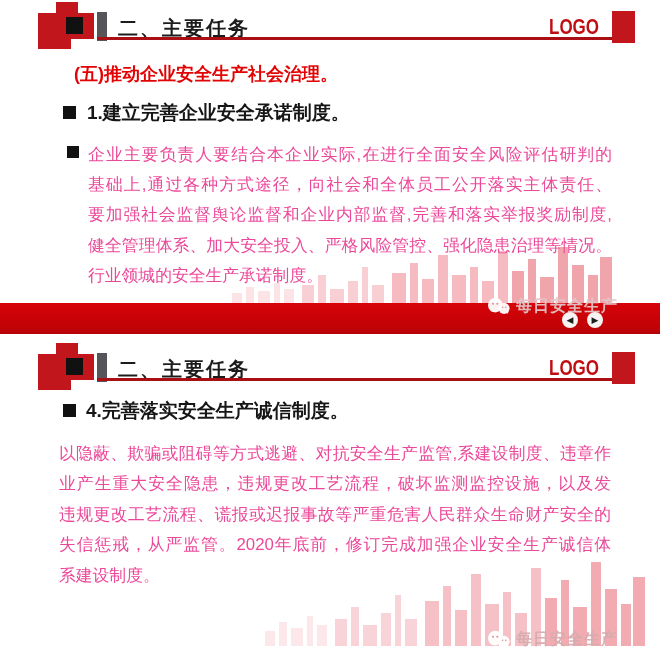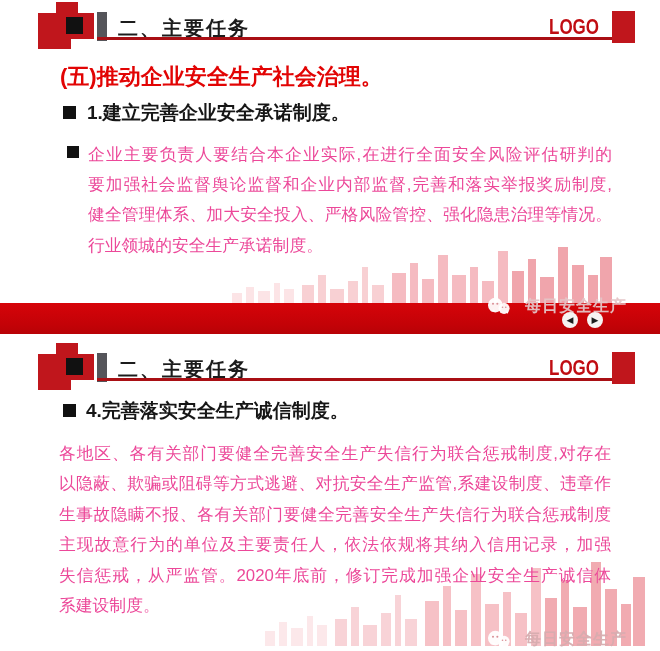--- a/index.html
+++ b/index.html
@@ -24,21 +24,21 @@
   }
   .header-rule { left:97px; top:37px; width:516px; height:3px; background:#a90f14; }
   .logo-text {
     left:549px; top:14px; font-size:17px; font-weight:700; color:#c00d12;
     letter-spacing:0px; transform:scaleY(1.3); transform-origin:top left; white-space:nowrap;
   }
   .logo-square { left:612px; top:11px; width:23px; height:32px; background:#c0161c; }
 
   
   .subtitle {
-    left:60px; top:62px; font-size:22px; font-weight:700; color:#e20404; white-space:nowrap;
+    left:74px; top:62px; font-size:18px; font-weight:700; color:#e20404; white-space:nowrap;
   }
   .sec-bullet { width:13px; height:13px; background:#111111; }
   .sec-heading { font-size:19px; font-weight:700; color:#161616; white-space:nowrap; }
 
   .body-para { z-index:2; }
   .body-line {
     display:block; font-size:16.8px; color:#ec4899;
     text-align:justify; text-align-last:justify;
   }
   .body-line.last { text-align-last:left; }
@@ -46,21 +46,21 @@
   .para-2 .body-line { height:30.4px; line-height:30.4px; }
   .body-bullet { width:12px; height:12px; background:#111111; z-index:2; }
 
   
   .footer-bar-1 {
     left:0; top:303px; width:660px; height:31px; z-index:1;
     background:linear-gradient(180deg,#d60409 0%,#c30207 70%,#b80206 100%);
   }
   .skyline { z-index:0; opacity:0.9; }
 
-  .watermark { display:flex; align-items:center; gap:14px; z-index:3; }
+  .watermark { display:flex; align-items:center; gap:5px; z-index:3; }
   .watermark-text {
     font-size:16px; font-weight:700; letter-spacing:1px; white-space:nowrap;
     color:rgba(228,196,198,0.95);
   }
   .nav-dot {
     width:16px; height:16px; border-radius:50%; background:#f6f3f2; z-index:3;
     display:flex; align-items:center; justify-content:center;
     font-size:9px; color:#1e1e1e; line-height:1; cursor:pointer;
   }
 </style>
@@ -82,20 +82,21 @@
     <div class="abs logo-square"></div>
 
     <div class="abs subtitle">(五)推动企业安全生产社会治理。</div>
 
     <div class="abs sec-bullet" style="left:63px; top:106px;"></div>
     <div class="abs sec-heading" style="left:87px; top:100px;">1.建立完善企业安全承诺制度。</div>
 
     <div class="abs body-bullet" style="left:67px; top:146px;"></div>
     <div class="abs body-para para-1" style="left:88px; top:140px; width:524px;">
       <span class="body-line">企业主要负责人要结合本企业实际,在进行全面安全风险评估研判的</span>
+      <span class="body-line">基础上,通过各种方式途径，向社会和全体员工公开落实主体责任、</span>
       <span class="body-line">要加强社会监督舆论监督和企业内部监督,完善和落实举报奖励制度,</span>
       <span class="body-line">健全管理体系、加大安全投入、严格风险管控、强化隐患治理等情况。</span>
       <span class="body-line last">行业领城的安全生产承诺制度。</span>
     </div>
 
     <svg class="abs skyline" style="left:232px; top:245px;" width="380" height="60" viewBox="0 0 380 60">
       <g fill="#f2a8af" opacity="0.35">
         <rect x="0" y="48" width="10" height="12"></rect>
           <rect x="14" y="42" width="8" height="18"></rect>
         <rect x="26" y="46" width="12" height="14"></rect>
@@ -164,24 +165,23 @@
     <div class="abs deco-gray"></div>
     <div class="abs slide-title">二、主要任务</div>
     <div class="abs header-rule"></div>
     <div class="abs logo-text">LOGO</div>
     <div class="abs logo-square"></div>
 
     <div class="abs sec-bullet" style="left:63px; top:63px;"></div>
     <div class="abs sec-heading" style="left:86px; top:57px;">4.完善落实安全生产诚信制度。</div>
 
     <div class="abs body-para para-2" style="left:59px; top:98px; width:552px;">
-      <span class="body-line">各地区、各有关部门要健全完善安全生产失信行为联合惩戒制度,对存在</span>
       <span class="body-line">以隐蔽、欺骗或阻碍等方式逃避、对抗安全生产监管,系建设制度、违章作</span>
-      <span class="body-line">生事故隐瞒不报、各有关部门要健全完善安全生产失信行为联合惩戒制度</span>
-      <span class="body-line">主现故意行为的单位及主要责任人，依法依规将其纳入信用记录，加强</span>
+      <span class="body-line">业产生重大安全隐患，违规更改工艺流程，破坏监测监控设施，以及发</span>
+      <span class="body-line">违规更改工艺流程、谎报或迟报事故等严重危害人民群众生命财产安全的</span>
       <span class="body-line">失信惩戒，从严监管。2020年底前，修订完成加强企业安全生产诚信体</span>
       <span class="body-line last">系建设制度。</span>
     </div>
 
     <svg class="abs skyline" style="left:265px; top:215px;" width="380" height="90" viewBox="0 0 380 60" preserveAspectRatio="none">
       <g fill="#f2a8af" opacity="0.3">
         <rect x="0" y="50" width="10" height="10"></rect>
           <rect x="14" y="44" width="8" height="16"></rect>
         <rect x="26" y="48" width="12" height="12"></rect>
           <rect x="42" y="40" width="6" height="20"></rect>

